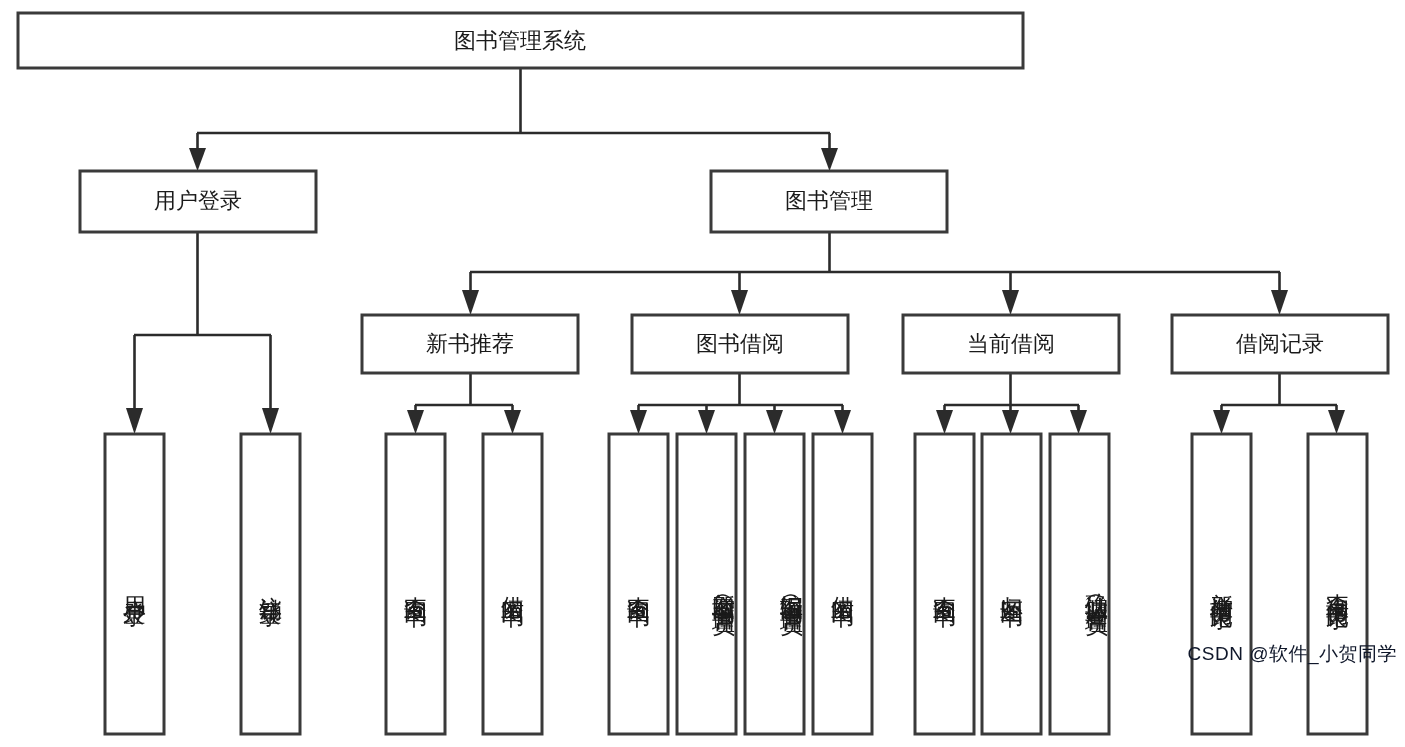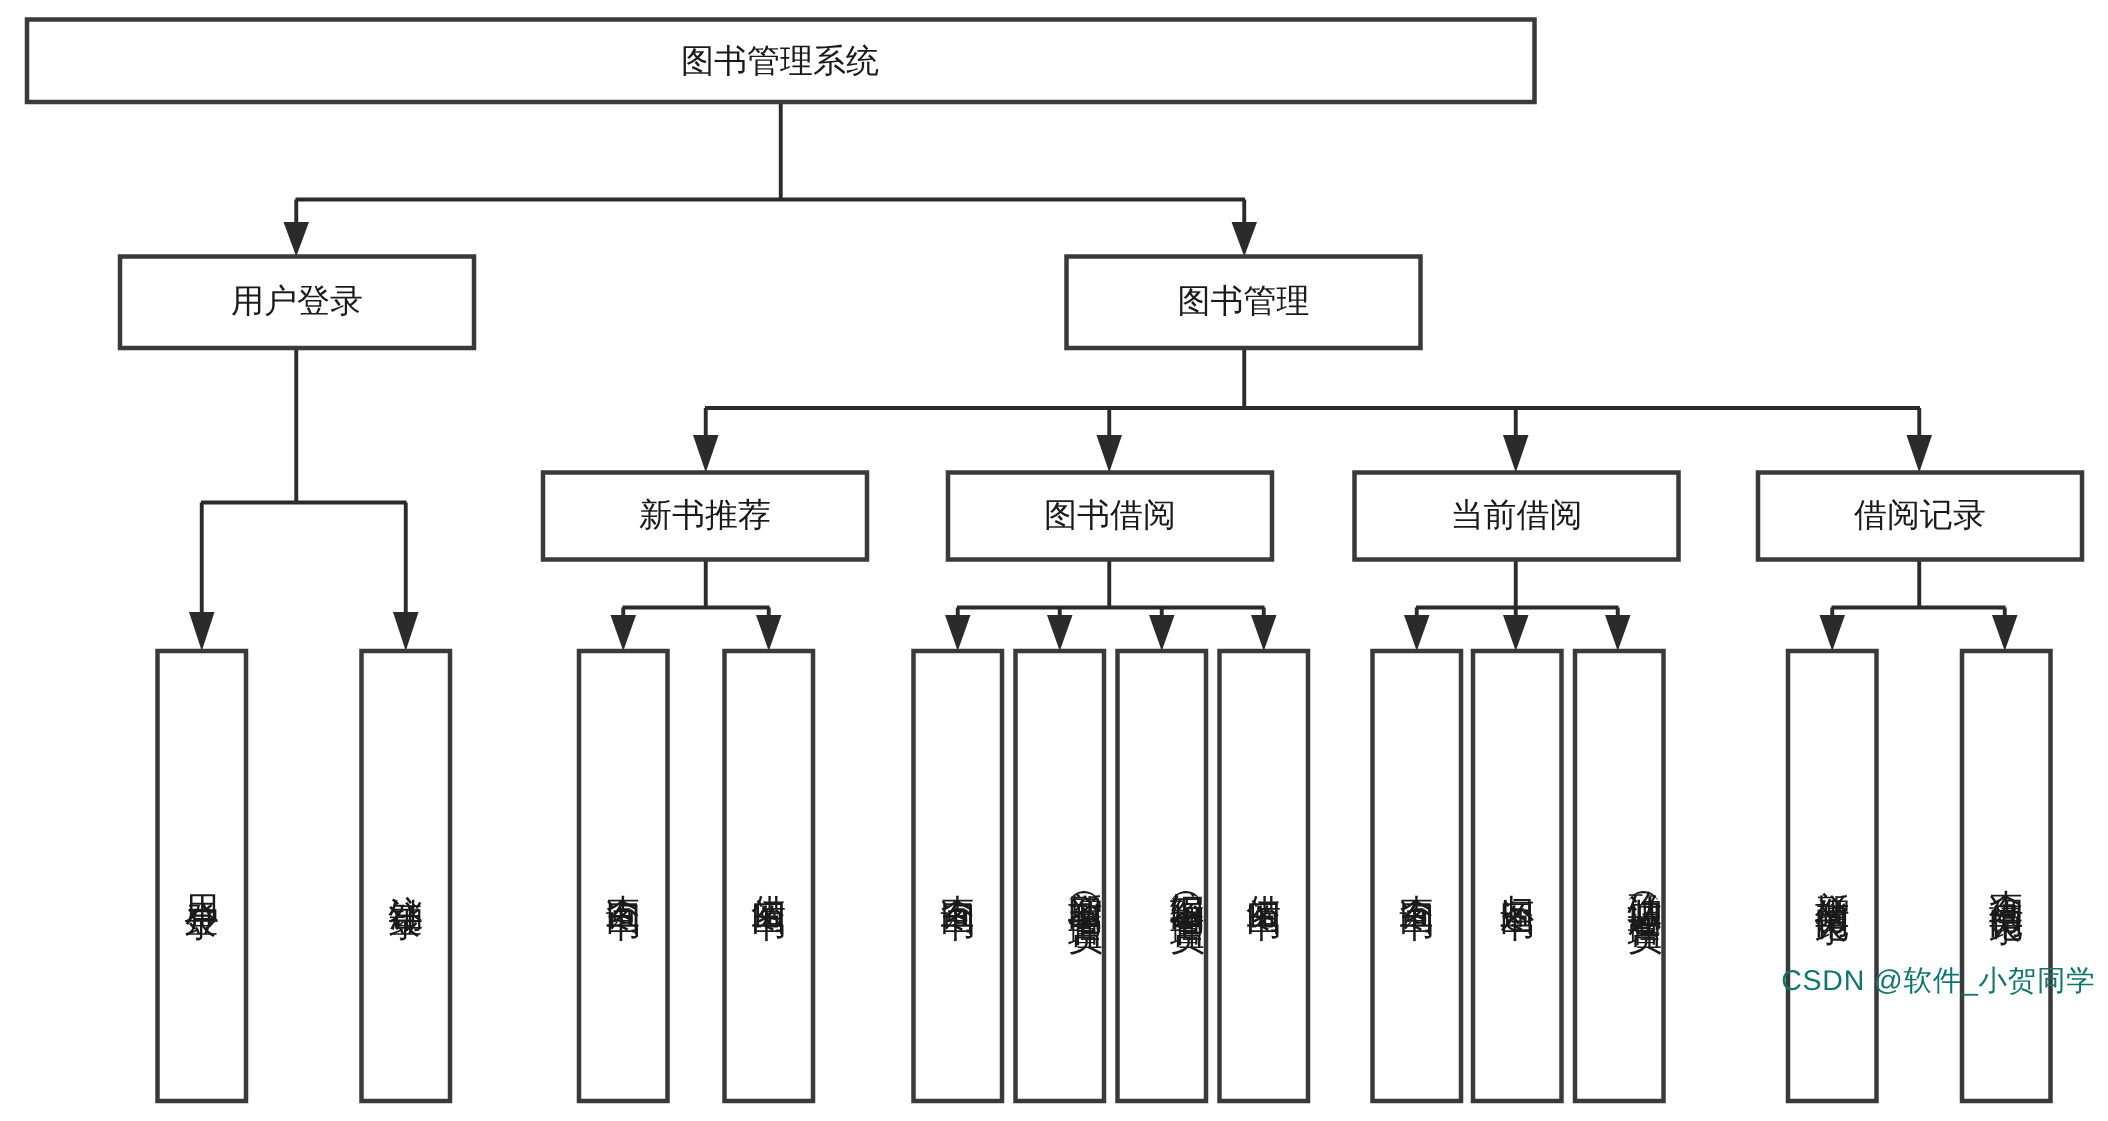--- a/index.html
+++ b/index.html
@@ -63,21 +63,21 @@
     text-align: center;
     white-space: nowrap;
     pointer-events: none;
   }
   .watermark {
     position: absolute;
     right: 8px;
     bottom: 6px;
     font-family: "Liberation Sans", "DejaVu Sans", sans-serif;
     font-size: 19px;
-    color: #0f766e;
+    color: #0f172a;
     letter-spacing: 0.5px;
     white-space: nowrap;
   }
 </style>
 </head>
 <body>
 
 <div id="diagram-root">
 
   <svg class="diagram" viewBox="0 0 1405 747" xmlns="http://www.w3.org/2000/svg">

